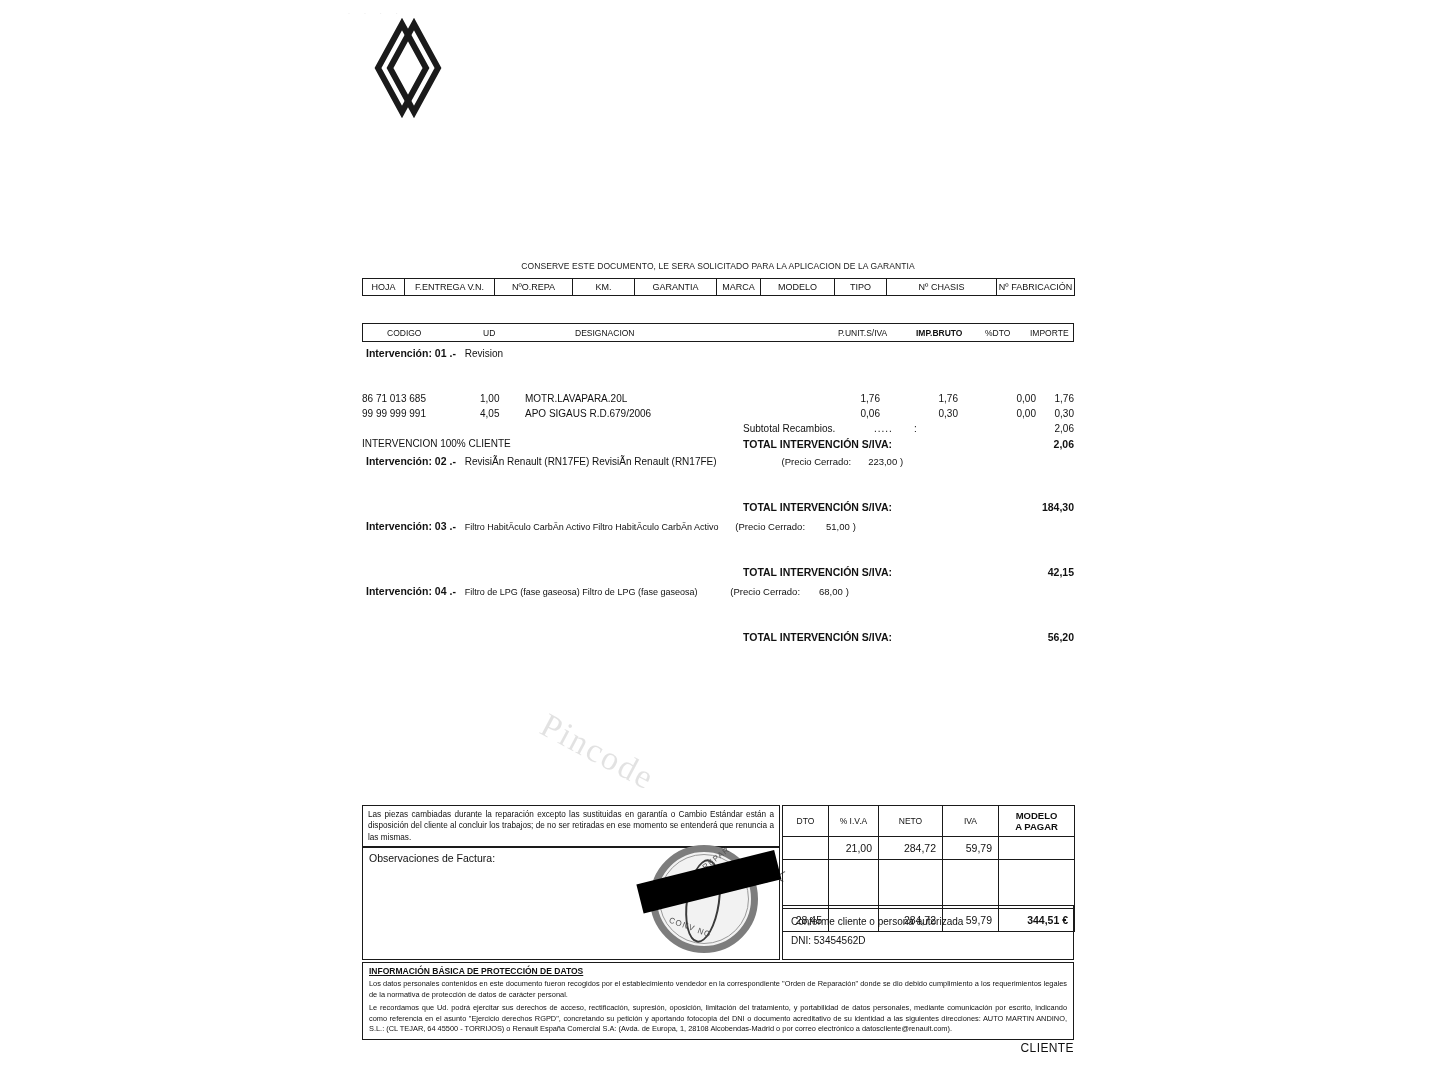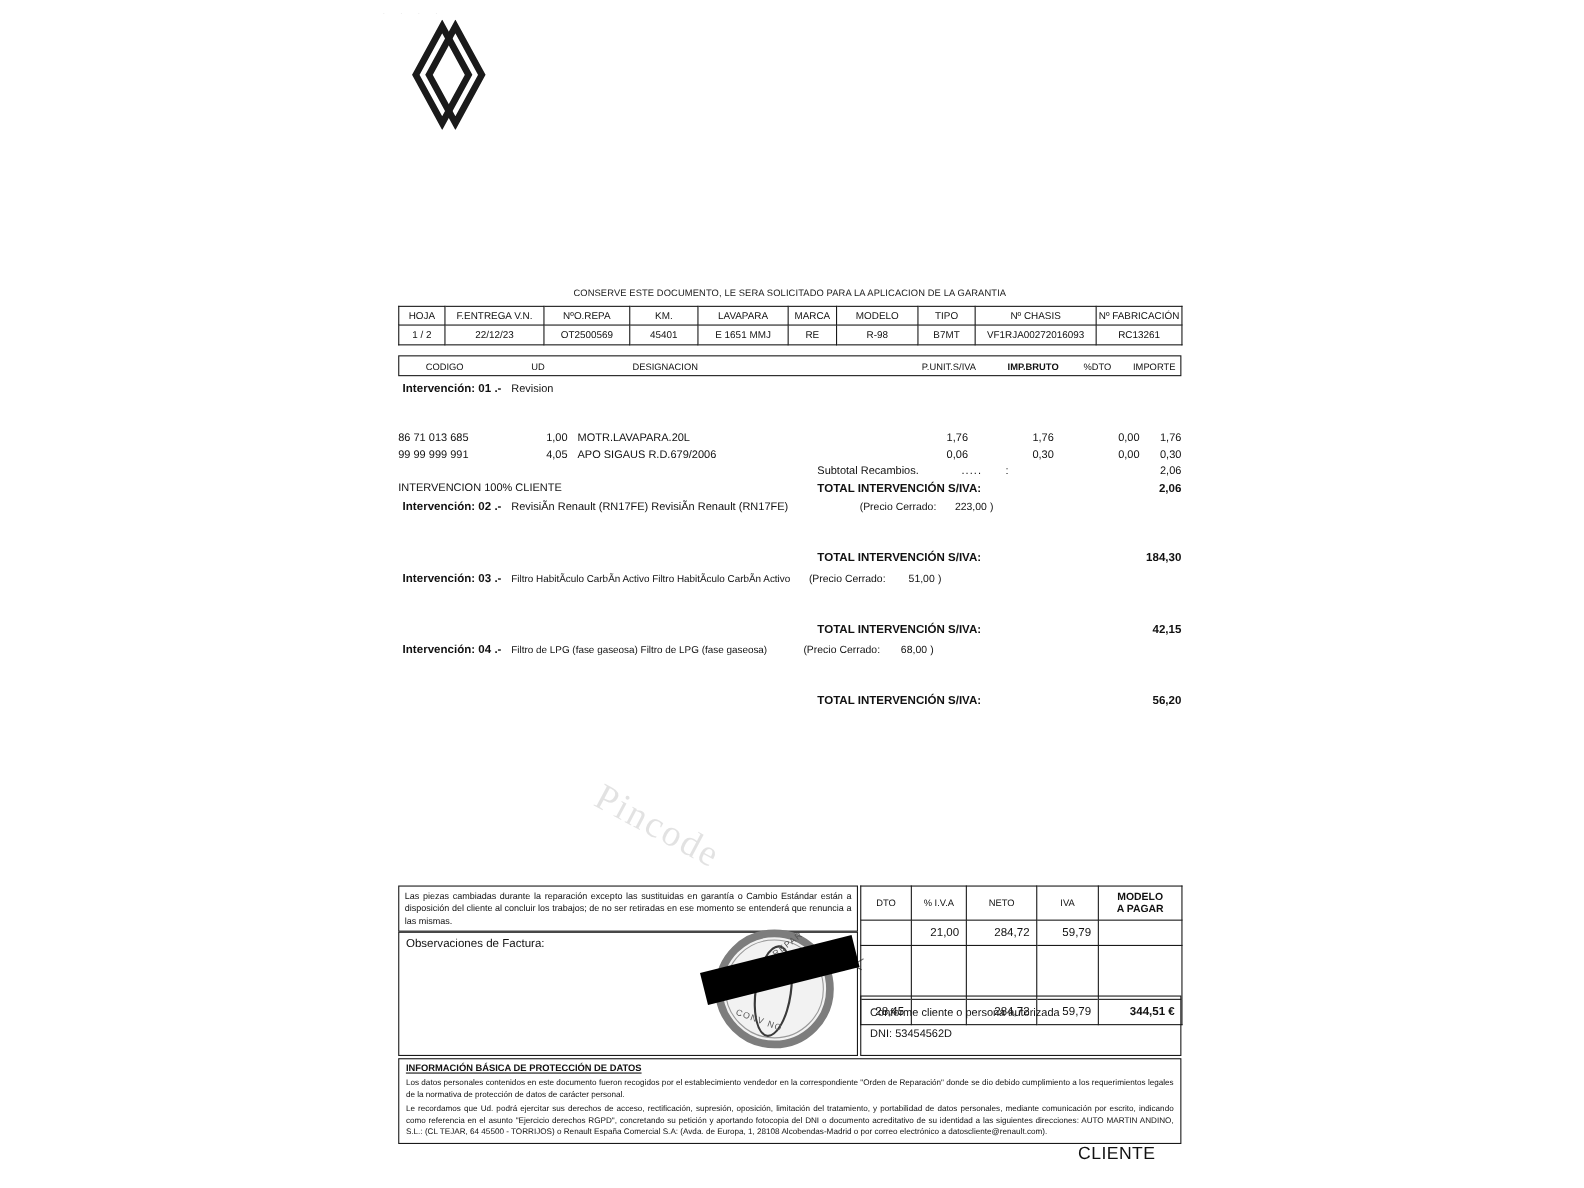--- a/index.html
+++ b/index.html
@@ -147,21 +147,21 @@
 
   
   .part-row {
     position: absolute;
     width: 712px;
     height: 14px;
     font-size: 10px;
     color: #111;
   }
   .part-row .code   { position: absolute; left: 0px;  }
-  .part-row .ud     { position: absolute; left: 118px; width: 36px; text-align: right; }
+  .part-row .ud     { position: absolute; left: 118px; width: 36px; }
   .part-row .dsg    { position: absolute; left: 163px; }
   .part-row .punit  { position: absolute; left: 470px; width: 48px; text-align: right; }
   .part-row .bruto  { position: absolute; left: 548px; width: 48px; text-align: right; }
   .part-row .dto    { position: absolute; left: 632px; width: 42px; text-align: right; }
   .part-row .imp    { position: absolute; left: 665px; width: 47px; text-align: right; }
 
   .subtotal-row {
     position: absolute;
     width: 712px;
     font-size: 10px;
@@ -379,22 +379,22 @@
     line-height: 1.42;
     text-align: justify;
     margin: 0 0 3px 0;
   }
 
   .cliente-footer {
     position: absolute;
     left: 980px;
     top: 1041px;
     width: 94px;
-    text-align: left;
-    font-size: 16px;
+    text-align: right;
+    font-size: 12px;
     color: #111;
     letter-spacing: 0.4px;
   }
 </style>
 </head>
 <body>
 
 <div class="page">
 
   <div class="top-specks">. . .  .</div>
@@ -420,38 +420,26 @@
         <col style="width:52px">
       <col style="width:110px">
         <col style="width:78px">
     </colgroup>
     <tbody>
         <tr>
       <th>HOJA</th>
       <th>F.ENTREGA V.N.</th>
       <th>NºO.REPA</th>
       <th>KM.</th>
-      <th>LAVAPARA</th>
+      <th>GARANTIA</th>
       <th>MARCA</th>
       <th>MODELO</th>
       <th>TIPO</th>
       <th>Nº CHASIS</th>
       <th>Nº FABRICACIÓN</th>
-    </tr>
-    <tr>
-      <td>1 / 2</td>
-      <td>22/12/23</td>
-      <td>OT2500569</td>
-      <td>45401</td>
-      <td>E 1651 MMJ</td>
-      <td>RE</td>
-      <td>R-98</td>
-      <td>B7MT</td>
-      <td>VF1RJA00272016093</td>
-      <td>RC13261</td>
     </tr>
   </tbody>
     </table>
 
   <div class="col-head">
     <span class="ch-codigo">CODIGO</span>
     <span class="ch-ud">UD</span>
     <span class="ch-desig">DESIGNACION</span>
     <span class="ch-punit">P.UNIT.S/IVA</span>
     <span class="ch-impbruto">IMP.BRUTO</span>

